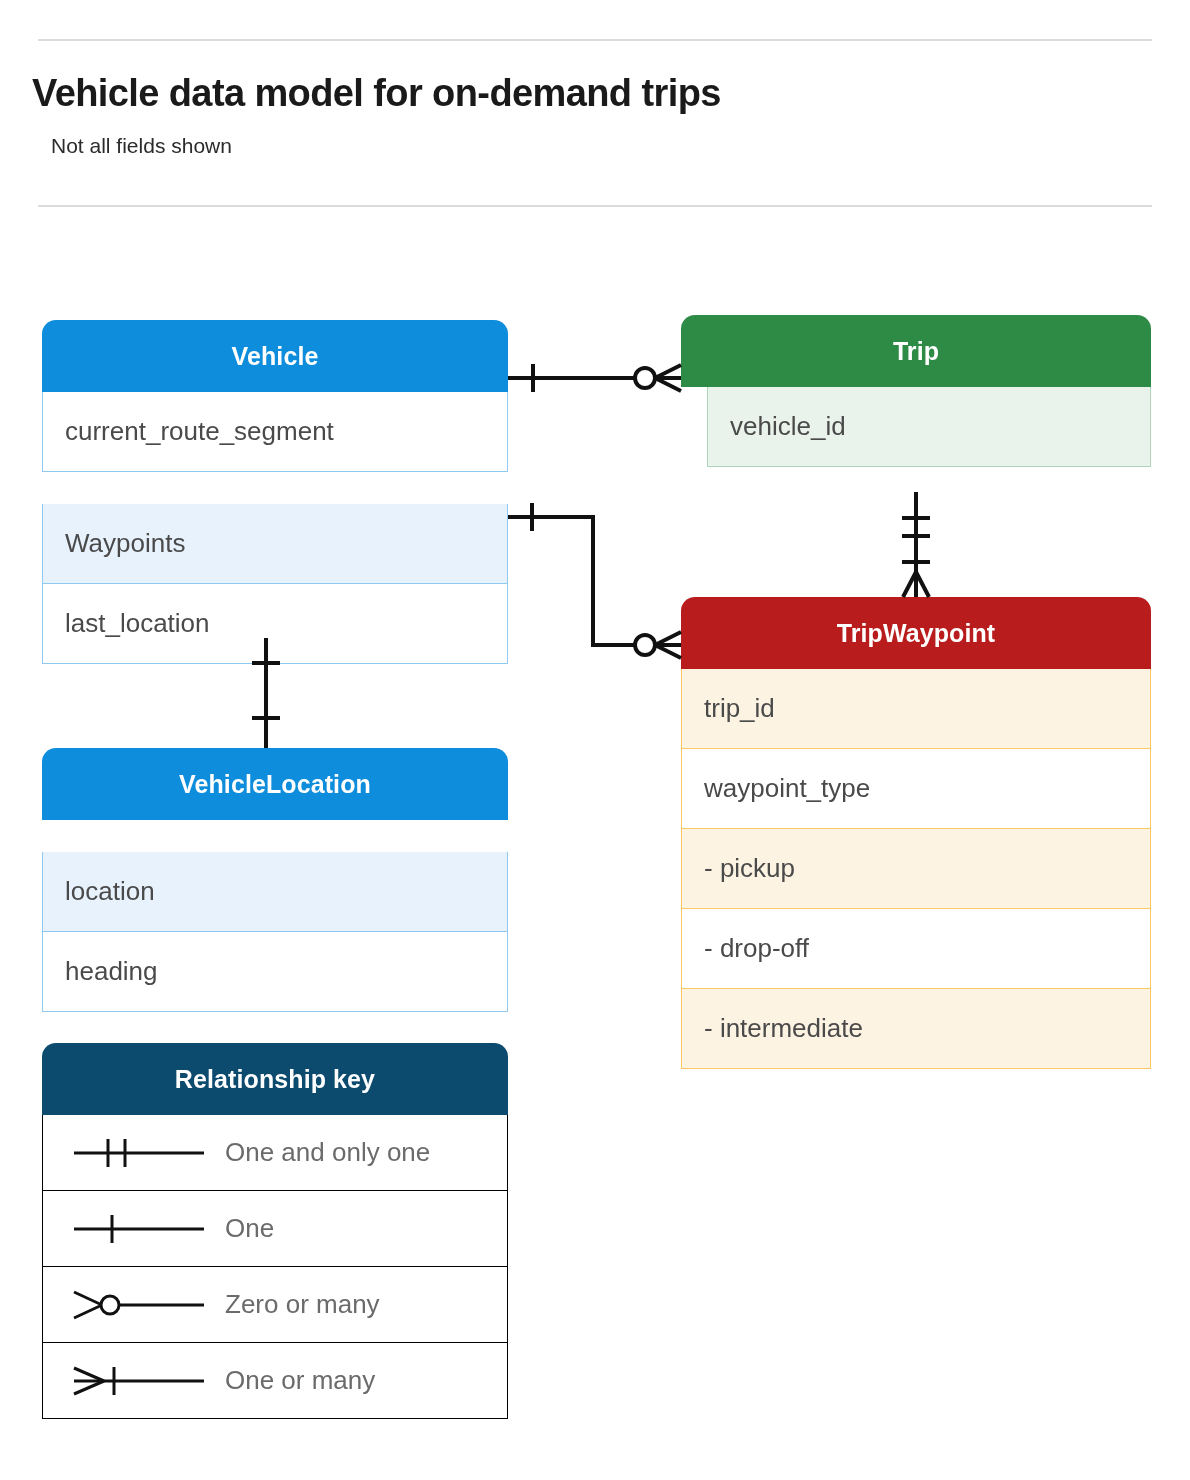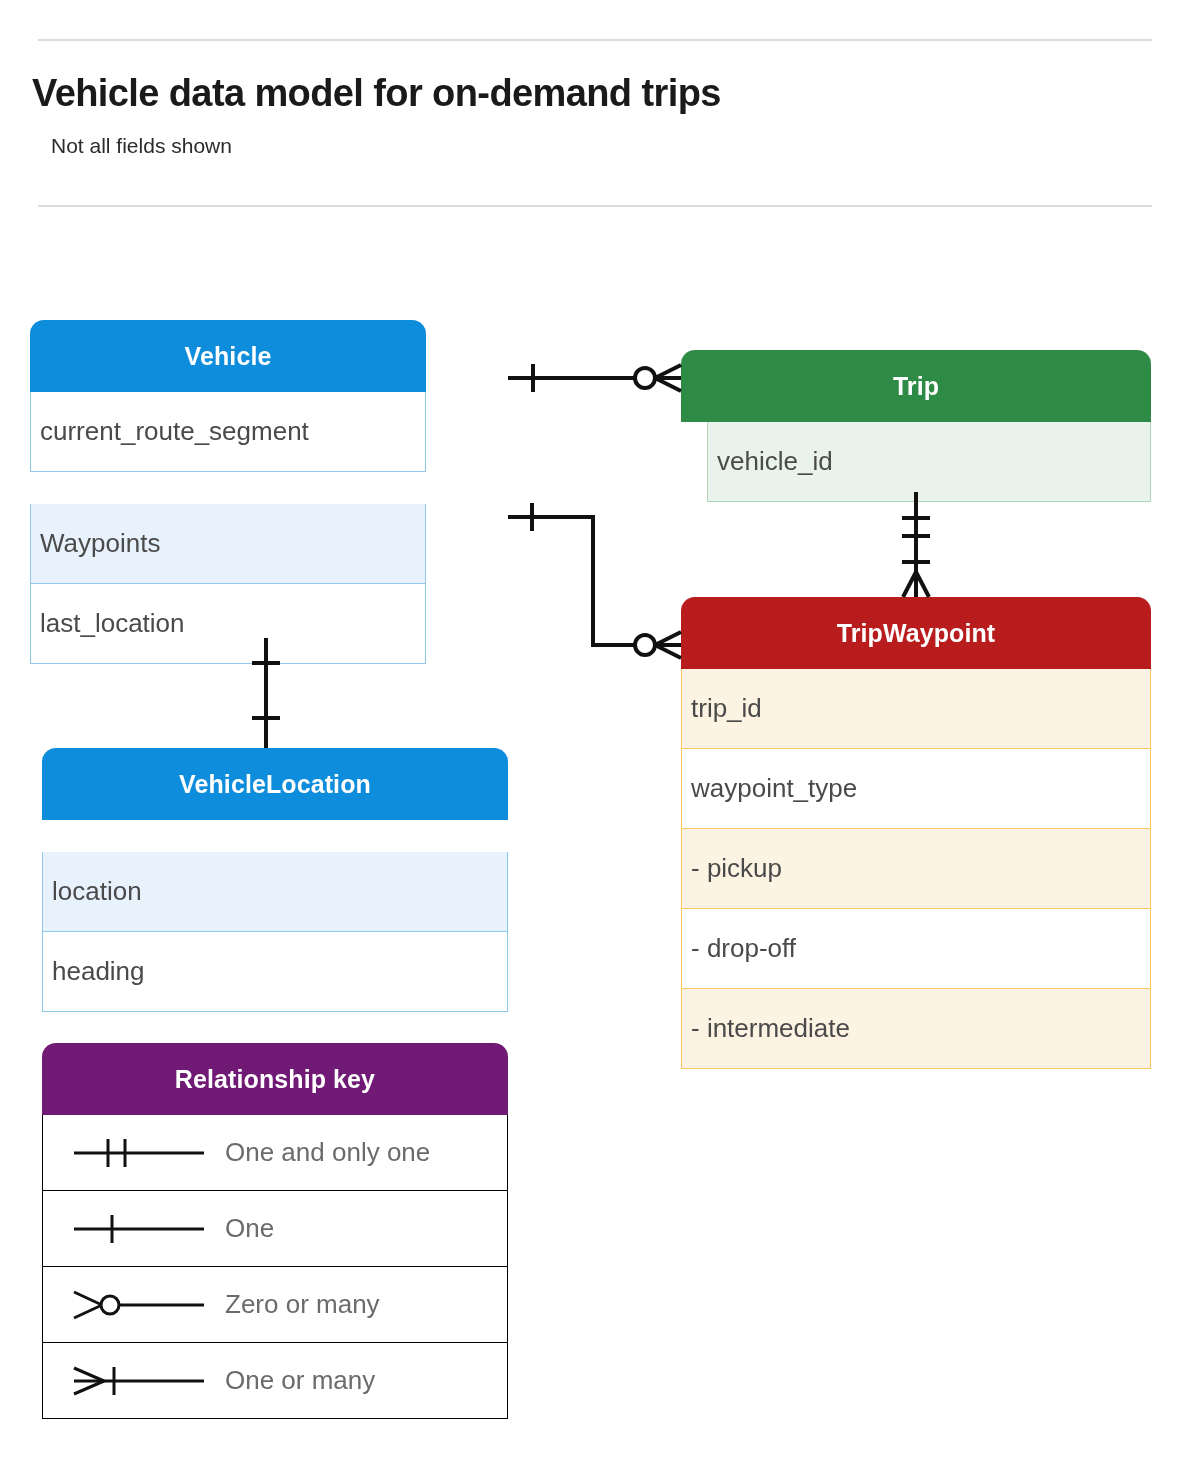--- a/index.html
+++ b/index.html
@@ -40,21 +40,21 @@
     height: 72px;
     border-radius: 14px 14px 0 0;
     display: flex; align-items: center; justify-content: center;
     font-size: 25px; font-weight: 700; color: #ffffff;
     letter-spacing: 0.1px;
   }
   .entity .ebody { border-top: none; }
   .erow {
     height: 80px;
     display: flex; align-items: center;
-    padding-left: 9px;
+    padding-left: 22px;
     font-size: 26px; font-weight: 400;
     color: #4a4a4a;
     border-style: solid;
     border-width: 0 1.6px 1.6px 1.6px;
   }
 
   
   .e-blue .ehead { background: #0d8ddb; }
   .e-blue .erow { border-color: #8fc9ef; background: #ffffff; }
   .e-blue .erow.alt { background: #e8f2fd; margin-top: 32px; }
@@ -63,21 +63,21 @@
   .e-green .ehead { background: #2e8b45; }
   .e-green .erow { border-color: #aed5b8; background: #ffffff; }
   .e-green .erow.alt { background: #e9f3ec; margin-left: 26px; }
 
   
   .e-orange .ehead { background: #b91c1c; }
   .e-orange .erow { border-color: #fbc865; background: #ffffff; }
   .e-orange .erow.alt { background: #fdf3e3; }
 
   
-  .e-gray .ehead { background: #701a75; }
+  .e-gray .ehead { background: #0c4a6e; }
 
   
   .legend-row {
     height: 76px;
     display: flex; align-items: center;
     padding-left: 12px;
     border-style: solid; border-width: 0 1.6px 1.6px 1.6px;
     font-size: 0;
   }
   .legend-sym {
@@ -101,30 +101,30 @@
 <body>
 
 <div id="stage">
 
   <div class="rule top"></div>
   <div class="rule bottom"></div>
 
   <div class="title">Vehicle data model for on-demand trips</div>
   <div class="subtitle">Not all fields shown</div>
 
-  <div class="entity e-blue" style="left:30px; top:320px; width:396px;">
+  <div class="entity e-blue" style="left:42px; top:320px; width:466px;">
     <div class="ehead">Vehicle</div>
     <div class="ebody">
       <div class="erow">current_route_segment</div>
       <div class="erow alt">Waypoints</div>
       <div class="erow">last_location</div>
     </div>
   </div>
 
-  <div class="entity e-green" style="left:681px; top:350px; width:470px;">
+  <div class="entity e-green" style="left:681px; top:315px; width:470px;">
     <div class="ehead">Trip</div>
     <div class="ebody">
       <div class="erow alt">vehicle_id</div>
     </div>
   </div>
 
   <div class="entity e-orange" style="left:681px; top:597px; width:470px;">
     <div class="ehead">TripWaypoint</div>
     <div class="ebody">
       <div class="erow alt">trip_id</div>

